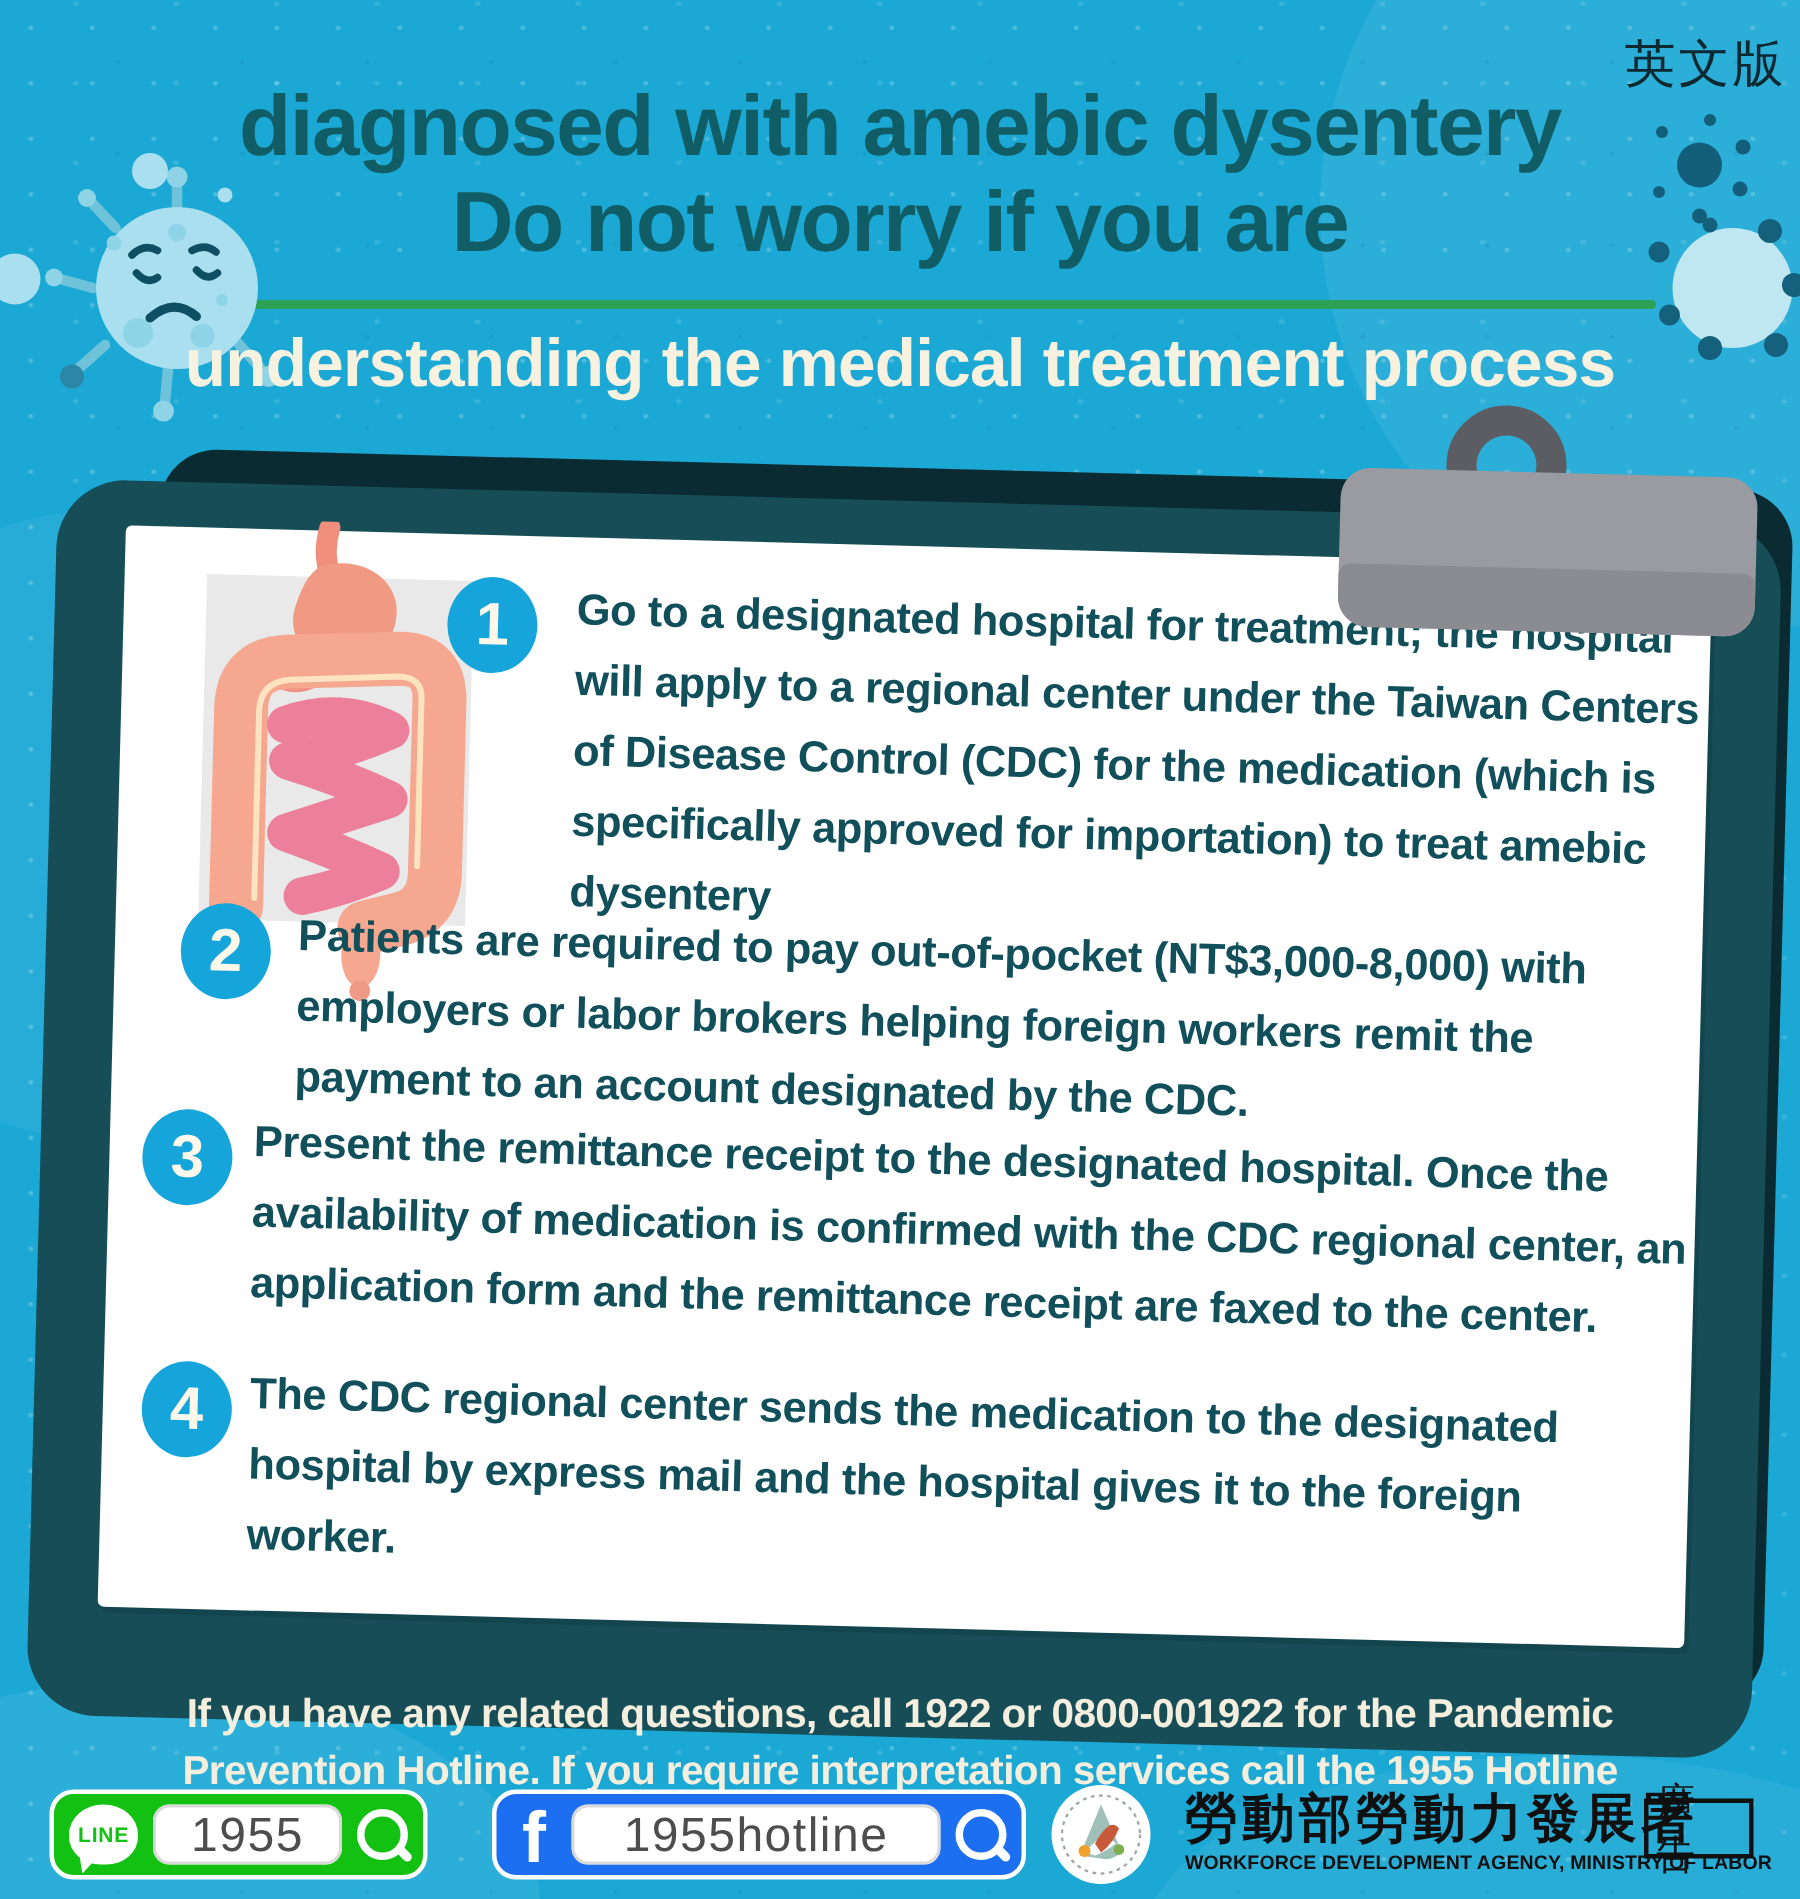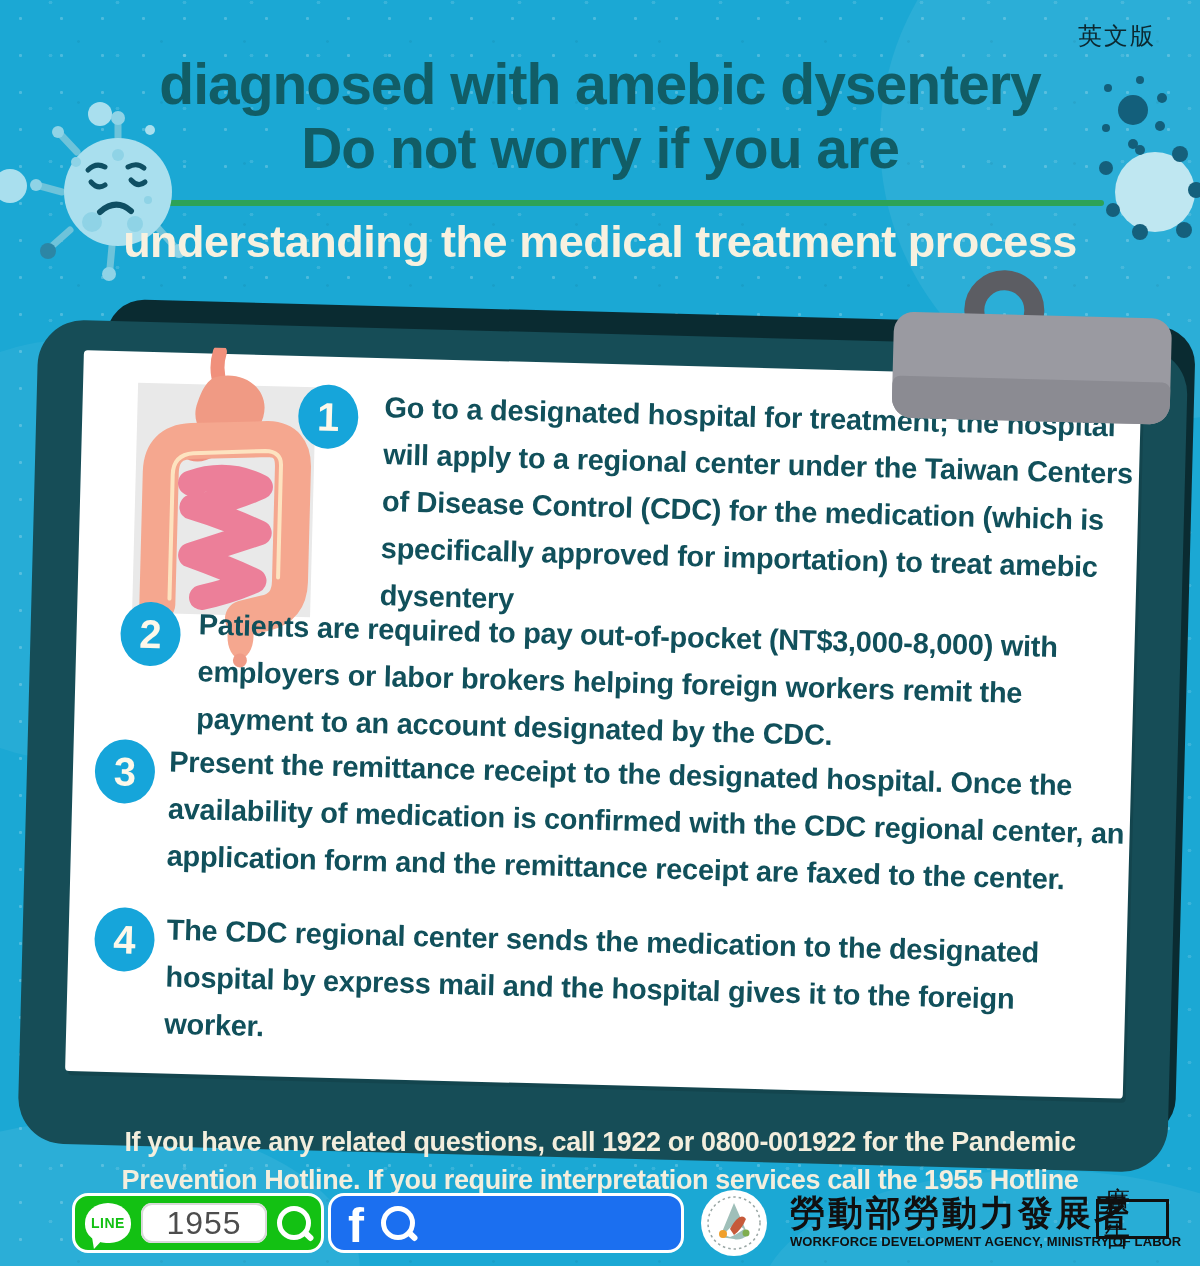--- a/index.html
+++ b/index.html
@@ -13,21 +13,21 @@
       radial-gradient(rgba(8,90,120,0.12) 1.3px, transparent 2px);
     background-size:41px 37px,67px 53px,83px 61px;
     background-position:0 0,17px 29px,37px 11px;
   }
   .blob{position:absolute;border-radius:50%;background:rgba(255,255,255,0.07);}
   .b1{left:880px;top:-140px;width:560px;height:560px;}
   .b2{left:-140px;top:340px;width:420px;height:420px;background:rgba(255,255,255,0.05);}
   .b3{left:-160px;top:1120px;width:520px;height:300px;}
   .b4{left:760px;top:1170px;width:560px;height:260px;background:rgba(255,255,255,0.06);}
 
-  .lang-tag{position:absolute;top:20px;right:44px;font-size:24px;color:#0c2830;z-index:4;letter-spacing:2px;}
+  .lang-tag{position:absolute;top:20px;right:9px;font-size:34px;color:#0c2830;z-index:4;letter-spacing:2px;}
   .title{position:absolute;left:0;top:52px;width:100%;text-align:center;z-index:4;
          color:#115d66;font-weight:800;font-size:57px;line-height:64px;letter-spacing:-1px;white-space:nowrap;}
   .divider{position:absolute;left:148px;top:200px;width:956px;height:6px;background:#2da257;border-radius:3px;z-index:1;}
   .subtitle{position:absolute;left:0;top:216px;width:100%;text-align:center;z-index:4;
          color:#f7f1e0;font-weight:800;font-size:45px;letter-spacing:-0.5px;white-space:nowrap;}
   .amoeba{position:absolute;left:0;top:100px;z-index:3;}
   .germs{position:absolute;left:1078px;top:58px;z-index:2;}
 
   
   .clipboard{position:absolute;left:28px;top:312px;width:1152px;height:850px;z-index:5;
@@ -49,21 +49,21 @@
   .badge.s4{left:26px;top:556px;}  .step-text.s4{left:98px;top:554px;width:935px;}
   .intestine{position:absolute;left:18px;top:-6px;}
 
   .hotline{position:absolute;left:30px;top:1090px;width:1140px;z-index:6;text-align:center;
            color:#f3eedd;font-weight:700;font-size:27px;line-height:38px;letter-spacing:-0.4px;white-space:nowrap;margin-top:33px;}
 
   
   .footer{position:absolute;left:0;top:1185px;width:1200px;height:81px;z-index:6;}
   .sbadge{position:absolute;height:54px;border:3px solid #fff;border-radius:16px;
           display:flex;align-items:center;box-sizing:content-box;padding:0 10px;gap:10px;}
-  .line-badge{left:33px;top:8px;width:226px;background:#13c113;margin-left:39px;}
+  .line-badge{left:33px;top:8px;width:226px;background:#13c113;}
   .fb-badge{left:328px;top:8px;width:330px;background:#1b6ff0;}
   .line-bubble{width:46px;height:40px;background:#fff;border-radius:50% 50% 46% 46%;position:relative;
                display:flex;align-items:center;justify-content:center;flex:none;}
   .line-bubble::after{content:"";position:absolute;left:7px;bottom:-6px;width:13px;height:12px;background:#fff;
                clip-path:polygon(0 0,100% 0,15% 100%);}
   .line-bubble span{color:#13c113;font-weight:800;font-size:14px;letter-spacing:0.5px;}
   .fb-f{width:30px;flex:none;color:#fff;font-weight:800;font-size:48px;line-height:44px;text-align:center;margin-top:6px;}
   .pill{height:40px;background:#fff;border-radius:11px;box-shadow:inset 0 0 0 2px #d9d9d9;flex:1;
         display:flex;align-items:center;justify-content:center;}
   .pill span{font-size:32px;color:#4d4d4d;font-weight:500;letter-spacing:1px;}
@@ -202,20 +202,23 @@
         <span>1955</span>
       </div>
       <div class="search">
         <div class="lens"></div>
         <div class="handle"></div>
       </div>
     </div>
 
     <div class="sbadge fb-badge">
       <div class="fb-f">f</div>
+      <div class="pill">
+        <span>1955hotline</span>
+      </div>
       <div class="search">
         <div class="lens"></div>
         <div class="handle"></div>
       </div>
     </div>
 
     <svg class="wda-logo" width="68" height="68" viewBox="0 0 68 68">
       <circle cx="34" cy="34" r="33" fill="#ffffff"></circle>
       <circle cx="34" cy="34" r="26" fill="none" stroke="#9aa7a5" stroke-width="1.5" stroke-dasharray="2.5 3"></circle>
       <path d="M20,48 L34,14 L48,46 Q40,52 34,50 Z" fill="#9fbfb9"></path>

